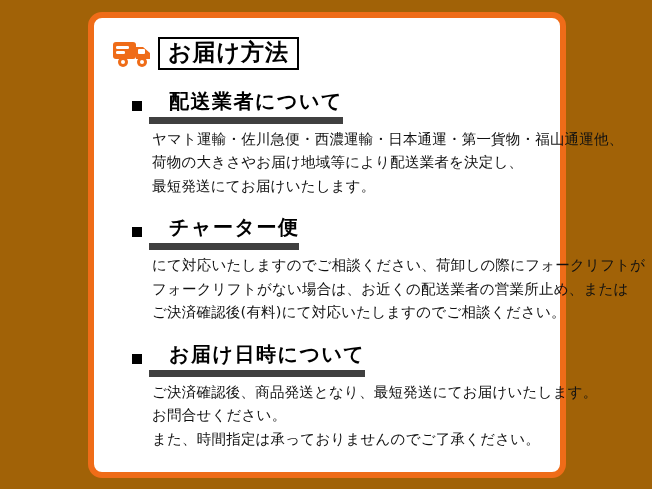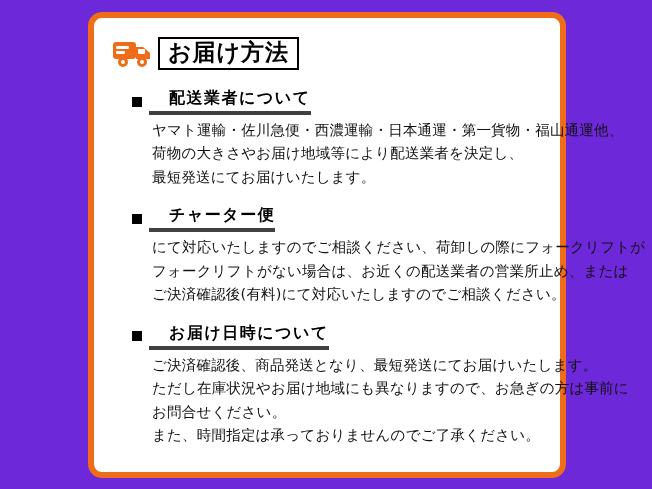--- a/index.html
+++ b/index.html
@@ -10,21 +10,21 @@
   body {
     width: 652px;
     height: 489px;
     font-family: "DejaVu Sans", sans-serif;
     overflow: hidden;
   }
   .page {
     position: relative;
     width: 652px;
     height: 489px;
-    background: #6d28d9;
+    background: #a16207;
     box-sizing: border-box;
   }
   .card {
     position: absolute;
     left: 88px;
     top: 12px;
     width: 478px;
     height: 466px;
     border: 6px solid #ef6c18;
     border-radius: 14px;
@@ -76,25 +76,25 @@
     margin-left: 20px;
   }
   .sq {
     width: 10px;
     height: 10px;
     background: #000000;
     margin-right: 7px;
     flex: 0 0 auto;
   }
   .section-title {
-    font-size: 16px;
+    font-size: 20px;
     font-weight: bold;
     letter-spacing: 1.5px;
     color: #000000;
-    border-bottom: 4px solid #404040;
+    border-bottom: 7px solid #404040;
     padding-bottom: 2px;
     white-space: nowrap;
     padding-left: 20px;
   }
   .body-lines {
     margin-left: 40px;
   }
   .line {
     font-size: 14.5px;
     color: #111111;
@@ -156,21 +156,20 @@
 
       <div class="gap-small"></div>
 
       <div class="section">
         <div class="section-head">
           <span class="sq"></span>
           <span class="section-title">お届け日時について</span>
         </div>
         <div class="body-lines">
           <div class="line">ご決済確認後、商品発送となり、最短発送にてお届けいたします。</div>
-          <div class="line">ただし在庫状況やお届け地域にも異なりますので、お急ぎの方は事前に</div>
           <div class="line">お問合せください。</div>
           <div class="line">また、時間指定は承っておりませんのでご了承ください。</div>
         </div>
       </div>
 
     </div>
   </div>
 </div>
 
 </body></html>

